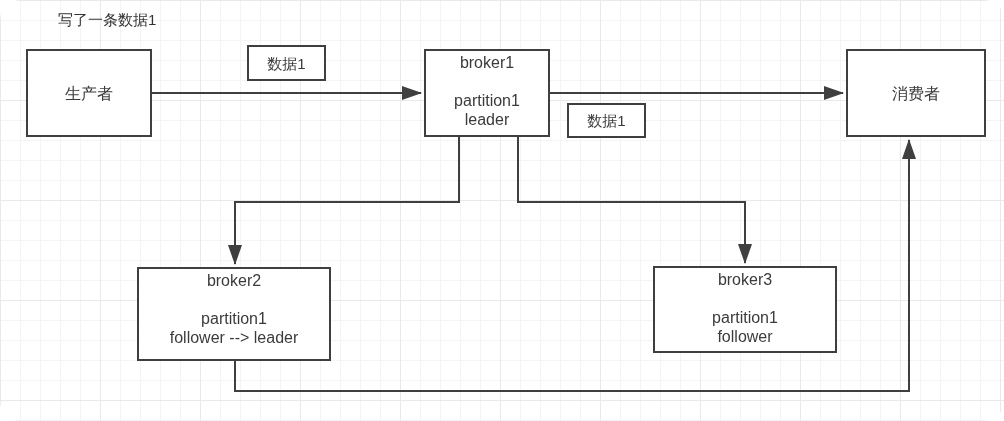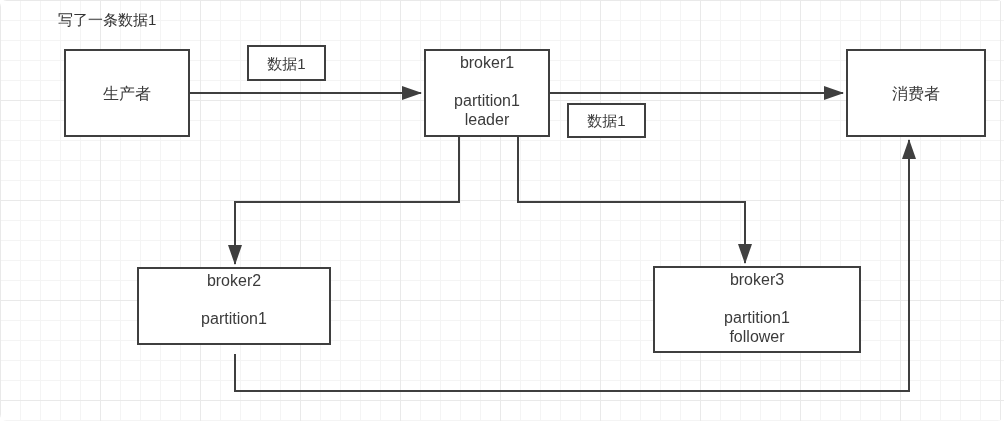--- a/index.html
+++ b/index.html
@@ -15,21 +15,21 @@
     box-sizing: border-box;
     font-family: "Liberation Sans", "DejaVu Sans", sans-serif;
     color: #3b3b3b;
     background-color: #ffffff;
     background-image:
       linear-gradient(to right, #e9e9e9 1px, transparent 1px),
       linear-gradient(to bottom, #e9e9e9 1px, transparent 1px),
       linear-gradient(to right, #f4f4f4 1px, transparent 1px),
       linear-gradient(to bottom, #f4f4f4 1px, transparent 1px);
     background-size: 100px 100px, 100px 100px, 20px 20px, 20px 20px;
-    border-radius: 7px;
+    border-radius: 20px;
   }
   #edges {
     position: absolute;
     left: 0; top: 0;
     width: 1004px;
     height: 421px;
     pointer-events: none;
   }
   .node {
     position: absolute;
@@ -41,27 +41,27 @@
     justify-content: center;
     text-align: center;
     font-size: 16px;
     line-height: 19px;
     color: #3b3b3b;
   }
   .node.single { justify-content: center; }
   .node.multi { justify-content: flex-start; padding-top: 2px; }
   .node .gap { height: 19px; }
   .node.tag { font-size: 15px; }
-  #producer  { left: 26px;  top: 49px;  width: 126px; height: 88px; margin-left: 38px; }
+  #producer  { left: 26px;  top: 49px;  width: 126px; height: 88px; }
   #data-tag-top { left: 247px; top: 45px;  width: 79px;  height: 36px; }
   #broker1   { left: 424px; top: 49px;  width: 126px; height: 88px; }
   #data-tag-mid { left: 567px; top: 103px; width: 79px;  height: 35px; }
   #consumer  { left: 846px; top: 49px;  width: 140px; height: 88px; }
-  #broker2   { left: 137px; top: 267px; width: 194px; height: 78px; }
-  #broker3   { left: 653px; top: 266px; width: 208px; height: 87px; }
+  #broker2   { left: 137px; top: 267px; width: 194px; height: 94px; }
+  #broker3   { left: 653px; top: 266px; width: 184px; height: 87px; }
   #annotation {
     position: absolute;
     left: 58px;
     top: 11px;
     font-size: 15px;
     line-height: 18px;
     color: #333333;
     white-space: nowrap;
   }
   #watermark {
@@ -114,20 +114,21 @@
   </div>
 
   <div class="node single" id="consumer">
     <div>消费者</div>
   </div>
 
   <div class="node multi" id="broker2">
     <div>broker2</div>
     <div class="gap"></div>
     <div>partition1</div>
+    <div>follower --&gt; leader</div>
   </div>
 
   <div class="node multi" id="broker3">
     <div>broker3</div>
     <div class="gap"></div>
     <div>partition1</div>
     <div>follower</div>
   </div>
 
 

